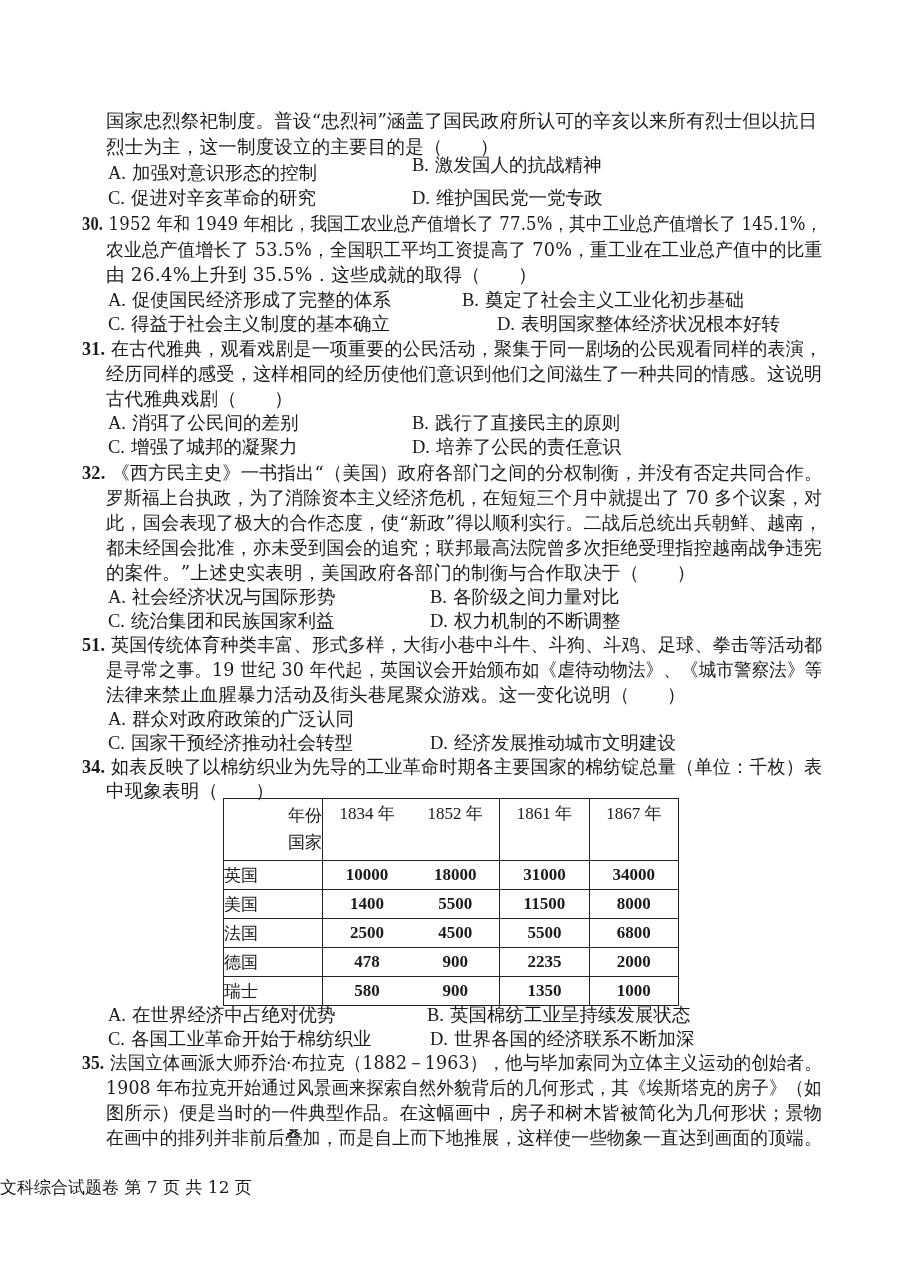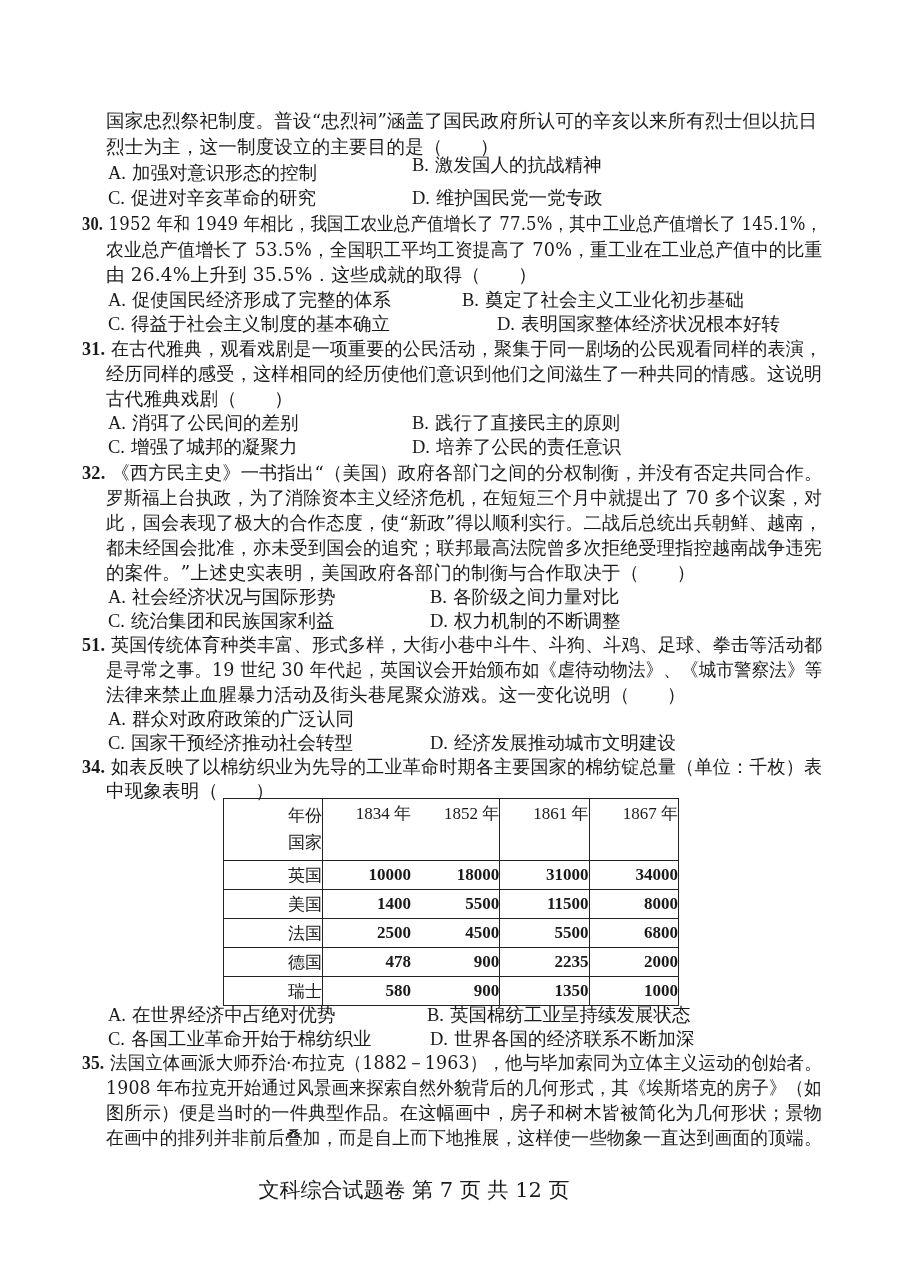--- a/index.html
+++ b/index.html
@@ -17,32 +17,32 @@
   .qnum { left: 82px; }
   .opt { position: absolute; font-size: 18.5px; line-height: 26px; white-space: nowrap; }
   .opt .lab { font-family: "Liberation Serif", serif; margin-right: 6px; }
   b.num { font-family: "Liberation Serif", serif; font-weight: bold; }
 
   table.data {
     position: absolute; left: 223px; top: 798px; width: 456px;
     border-collapse: collapse; font-size: 17px;
   }
   table.data td {
-    border: 1.5px solid #222; text-align: right; height: 28px; padding: 0;
+    border: 1.5px solid #222; text-align: center; height: 28px; padding: 0;
     font-family: "Liberation Serif", serif;
   }
-  table.data td.cname { font-family: "DejaVu Serif", serif; width: 76px; text-align: right; }
+  table.data td.cname { font-family: "DejaVu Serif", serif; width: 76px; text-align: left; }
   table.data tr.head td { height: 58px; vertical-align: top; padding-top: 3px; }
   table.data tr.head td.cname { text-align: right; padding-left: 22px; line-height: 27px; }
   table.data td.nob-r { border-right: none; }
   table.data td.nob-l { border-left: none; }
   table.data td.val { font-weight: bold; margin-top: 12px; }
   .footer {
-    position: absolute; top: 1176px; left: 0; width: 828px; text-align: center;
-    font-size: 21px;
+    position: absolute; top: 1176px; left: 0; width: 828px; 
+    font-size: 17px;
   }
 </style>
 </head>
 <body>
 
 <div class="page">
 
   <div class="line indent" style="top:108px">国家忠烈祭祀制度。普设“忠烈祠”涵盖了国民政府所认可的辛亥以来所有烈士但以抗日</div>
   <div class="line indent" style="top:134px">烈士为主，这一制度设立的主要目的是（　　）</div>
   <div class="opt" style="left:108px;top:160px"><span class="lab">A.</span><span>加强对意识形态的控制</span></div>

